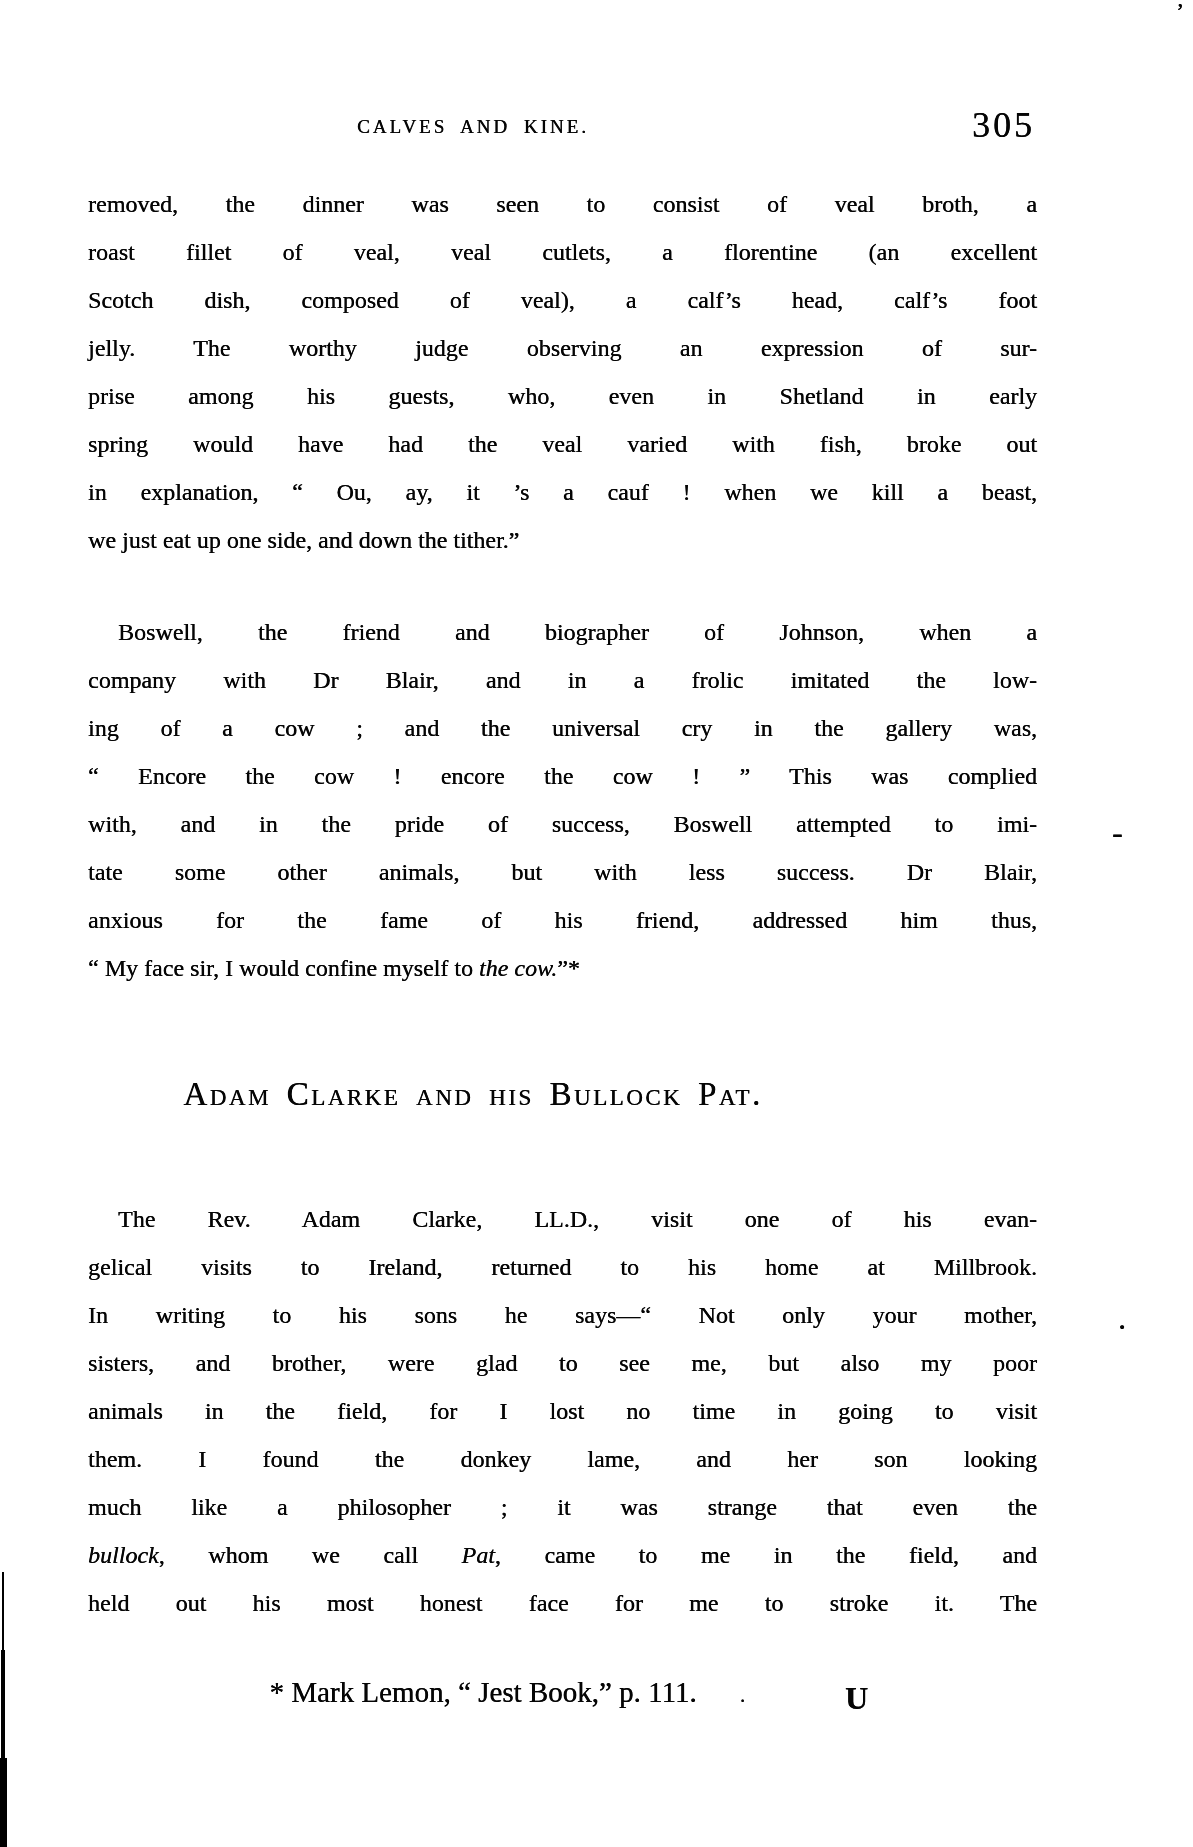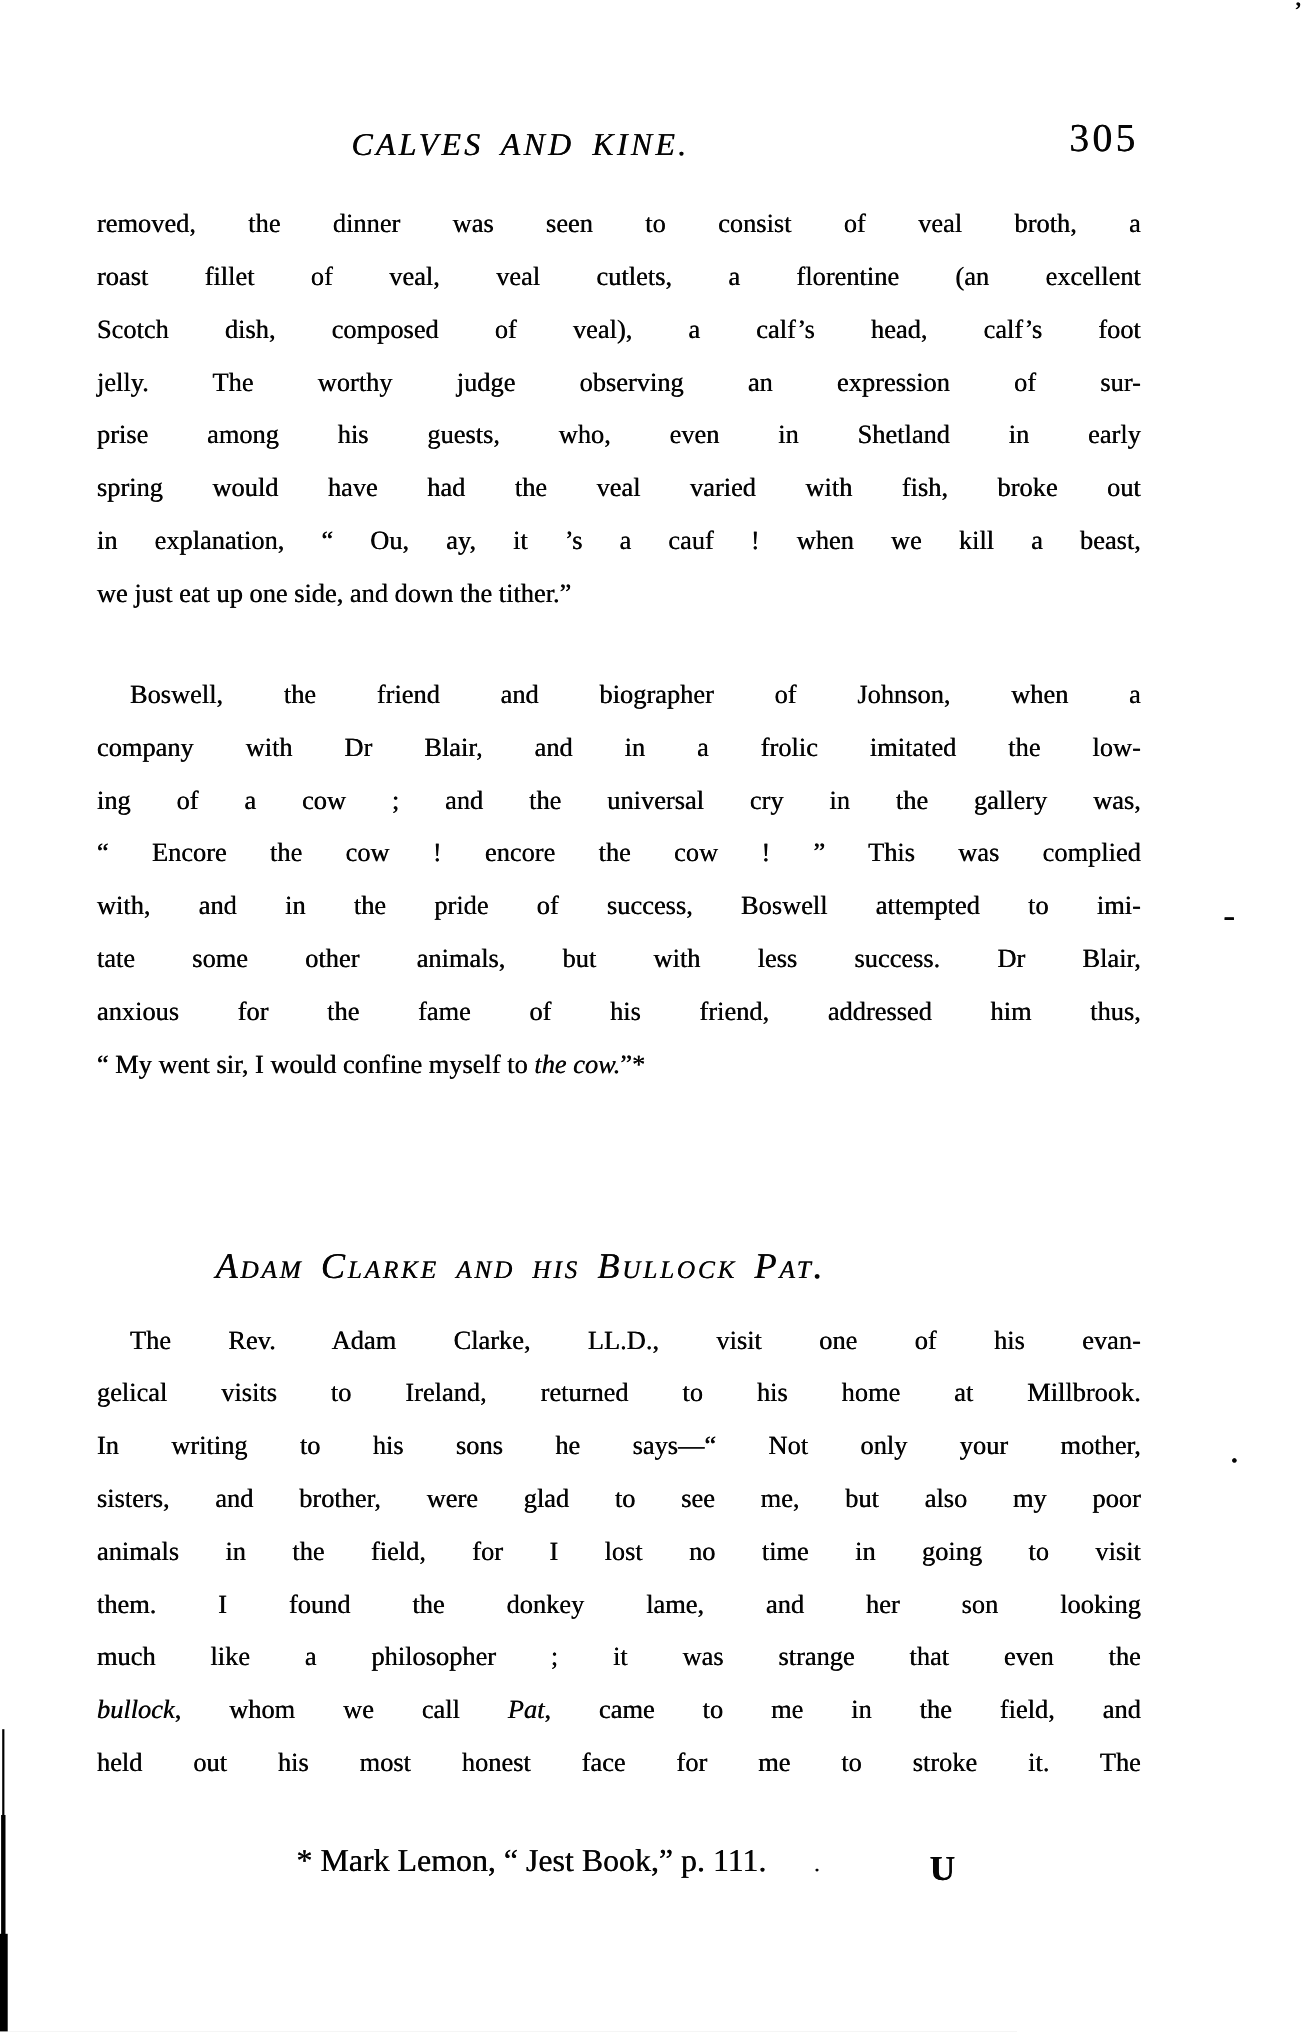--- a/index.html
+++ b/index.html
@@ -9,47 +9,45 @@
     background:#ffffff;
     color:#050505;
     font-family:"Liberation Serif", serif;
     overflow:hidden;
     margin:0 auto;
     text-shadow:0.35px 0 0 currentColor;
   }
   .rh-title{
     position:absolute;top:116px;left:88px;width:770px;
     text-align:center;
-    font-size:29px;letter-spacing:3px;word-spacing:6px;
+    font-size:19px;letter-spacing:3px;word-spacing:6px;
     white-space:nowrap;
-    font-style:italic;
   }
   .page-num{
     position:absolute;top:104px;left:972px;
     font-size:36px;letter-spacing:3px;
   }
   .para{
     position:absolute;left:88px;width:949px;
   }
   .line{
     font-size:24px;line-height:48px;height:48px;
     text-align:justify;text-align-last:justify;
     text-justify:inter-word;
     white-space:normal;overflow:visible;
   }
   .line.last{text-align-last:left;}
   .line.indent{text-indent:30px;}
   .it{font-style:italic;}
   .heading{
-    position:absolute;top:1134px;left:88px;width:770px;
+    position:absolute;top:1076px;left:88px;width:770px;
     text-align:center;
     font-variant:small-caps;font-variant-caps:small-caps;
     font-size:33px;letter-spacing:2.5px;word-spacing:5px;
     white-space:nowrap;
-    font-style:italic;
   }
   .footnote{
     position:absolute;top:1676px;left:88px;width:790px;
     text-align:center;
     font-size:29px;
     white-space:nowrap;
   }
   .signature{
     position:absolute;top:1680px;left:845px;
     font-size:32px;font-weight:bold;letter-spacing:1px;
@@ -84,21 +82,21 @@
   </div>
 
   <div class="para" style="top:608px">
     <div class="line indent"><span>Boswell, the friend and biographer of Johnson, when a</span></div>
     <div class="line"><span>company with Dr Blair, and in a frolic imitated the low-</span></div>
     <div class="line"><span>ing of a cow ; and the universal cry in the gallery was,</span></div>
     <div class="line"><span>“ Encore the cow !  encore the cow ! ”  This was complied</span></div>
     <div class="line"><span>with, and in the pride of success, Boswell attempted to imi-</span></div>
     <div class="line"><span>tate some other animals, but with less success.  Dr Blair,</span></div>
     <div class="line"><span>anxious for the fame of his friend, addressed him thus,</span></div>
-    <div class="line last"><span>“ My went sir, I would confine myself to </span><span class="it">the cow.</span><span>”*</span></div>
+    <div class="line last"><span>“ My face sir, I would confine myself to </span><span class="it">the cow.</span><span>”*</span></div>
   </div>
 
   <div class="heading">Adam Clarke and his Bullock Pat.</div>
 
   <div class="para" style="top:1195px">
     <div class="line indent"><span>The Rev. Adam Clarke, LL.D., visit one of his evan-</span></div>
     <div class="line"><span>gelical visits to Ireland, returned to his home at Millbrook.</span></div>
     <div class="line"><span>In writing to his sons he says—“ Not only your mother,</span></div>
     <div class="line"><span>sisters, and brother, were glad to see me, but also my poor</span></div>
     <div class="line"><span>animals in the field, for I lost no time in going to visit</span></div>

